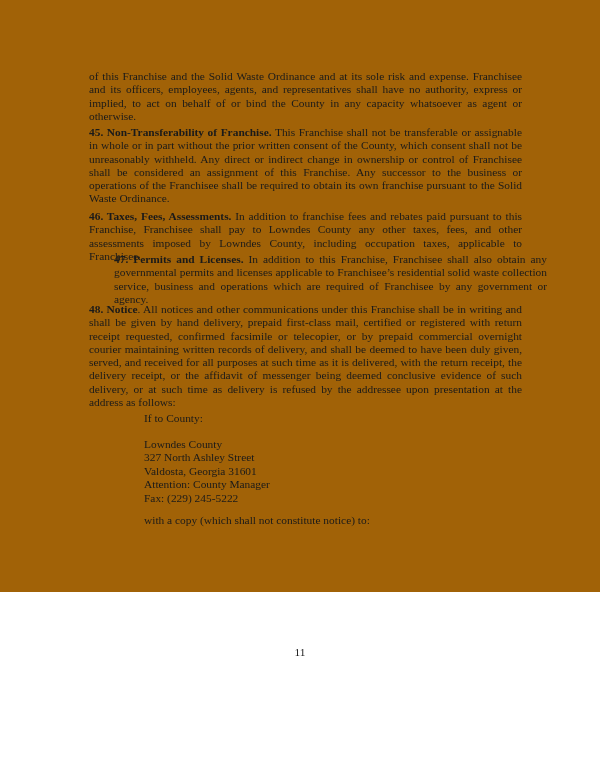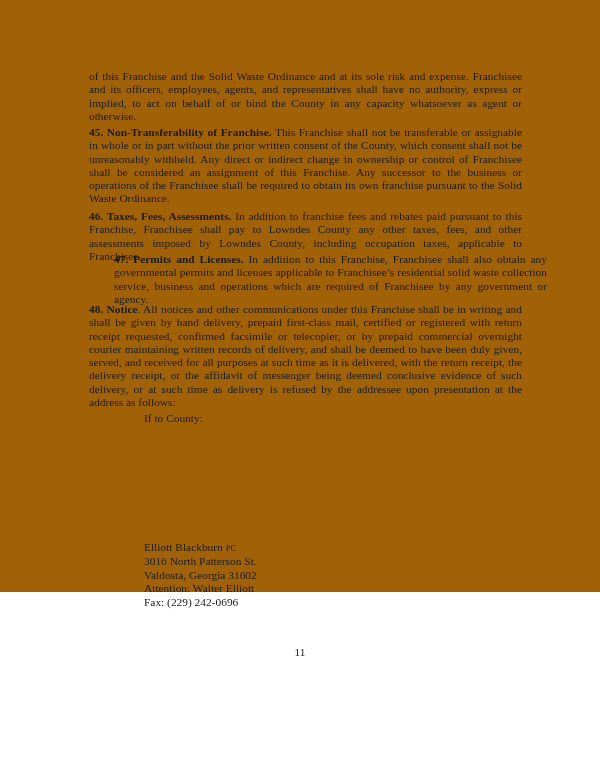--- a/index.html
+++ b/index.html
@@ -26,24 +26,27 @@
   <p class="para" style="top:210px;"><b>46. Taxes, Fees, Assessments.</b><span> In addition to franchise fees and rebates paid pursuant to this Franchise, Franchisee shall pay to Lowndes County any other taxes, fees, and other assessments imposed by Lowndes County, including occupation taxes, applicable to Franchisee.</span></p>
 
   <p class="para" style="top:253px;margin-left:25px;"><b>47. Permits and Licenses.</b><span> In addition to this Franchise, Franchisee shall also obtain any governmental permits and licenses applicable to Franchisee’s residential solid waste collection service, business and operations which are required of Franchisee by any government or agency.</span></p>
 
   <p class="para" style="top:303px;"><b>48. Notice</b><span>. All notices and other communications under this Franchise shall be in writing and shall be given by hand delivery, prepaid first-class mail, certified or registered with return receipt requested, confirmed facsimile or telecopier, or by prepaid commercial overnight courier maintaining written records of delivery, and shall be deemed to have been duly given, served, and received for all purposes at such time as it is delivered, with the return receipt, the delivery receipt, or the affidavit of messenger being deemed conclusive evidence of such delivery, or at such time as delivery is refused by the addressee upon presentation at the address as follows:</span></p>
 
   <div class="addr" style="top:408px;">
     <div>If to County:</div>
   </div>
 
+  <div class="addr" style="top:434px;">
+    <div>Lowndes County</div>
+    <div>327 North Ashley Street</div>
+    <div>Valdosta, Georgia 31601</div>
+    <div>Attention: County Manager</div>
+    <div>Fax: (229) 245-5222</div>
+  </div>
 
+  <div class="addr" style="top:510px;">
+    <div>with a copy (which shall not constitute notice) to:</div>
+  </div>
 
-  <div class="addr" style="top:537px;">
-    <div><span>Elliott Blackburn</span> <span class="sc">PC</span></div>
-    <div>3016 North Patterson St.</div>
-    <div>Valdosta, Georgia 31602</div>
-    <div>Attention:  Walter Elliott</div>
-    <div>Fax: (229) 242-0696</div>
-  </div>
 
   <div class="pagenum">11</div>
 </div>
 
 </body></html>

